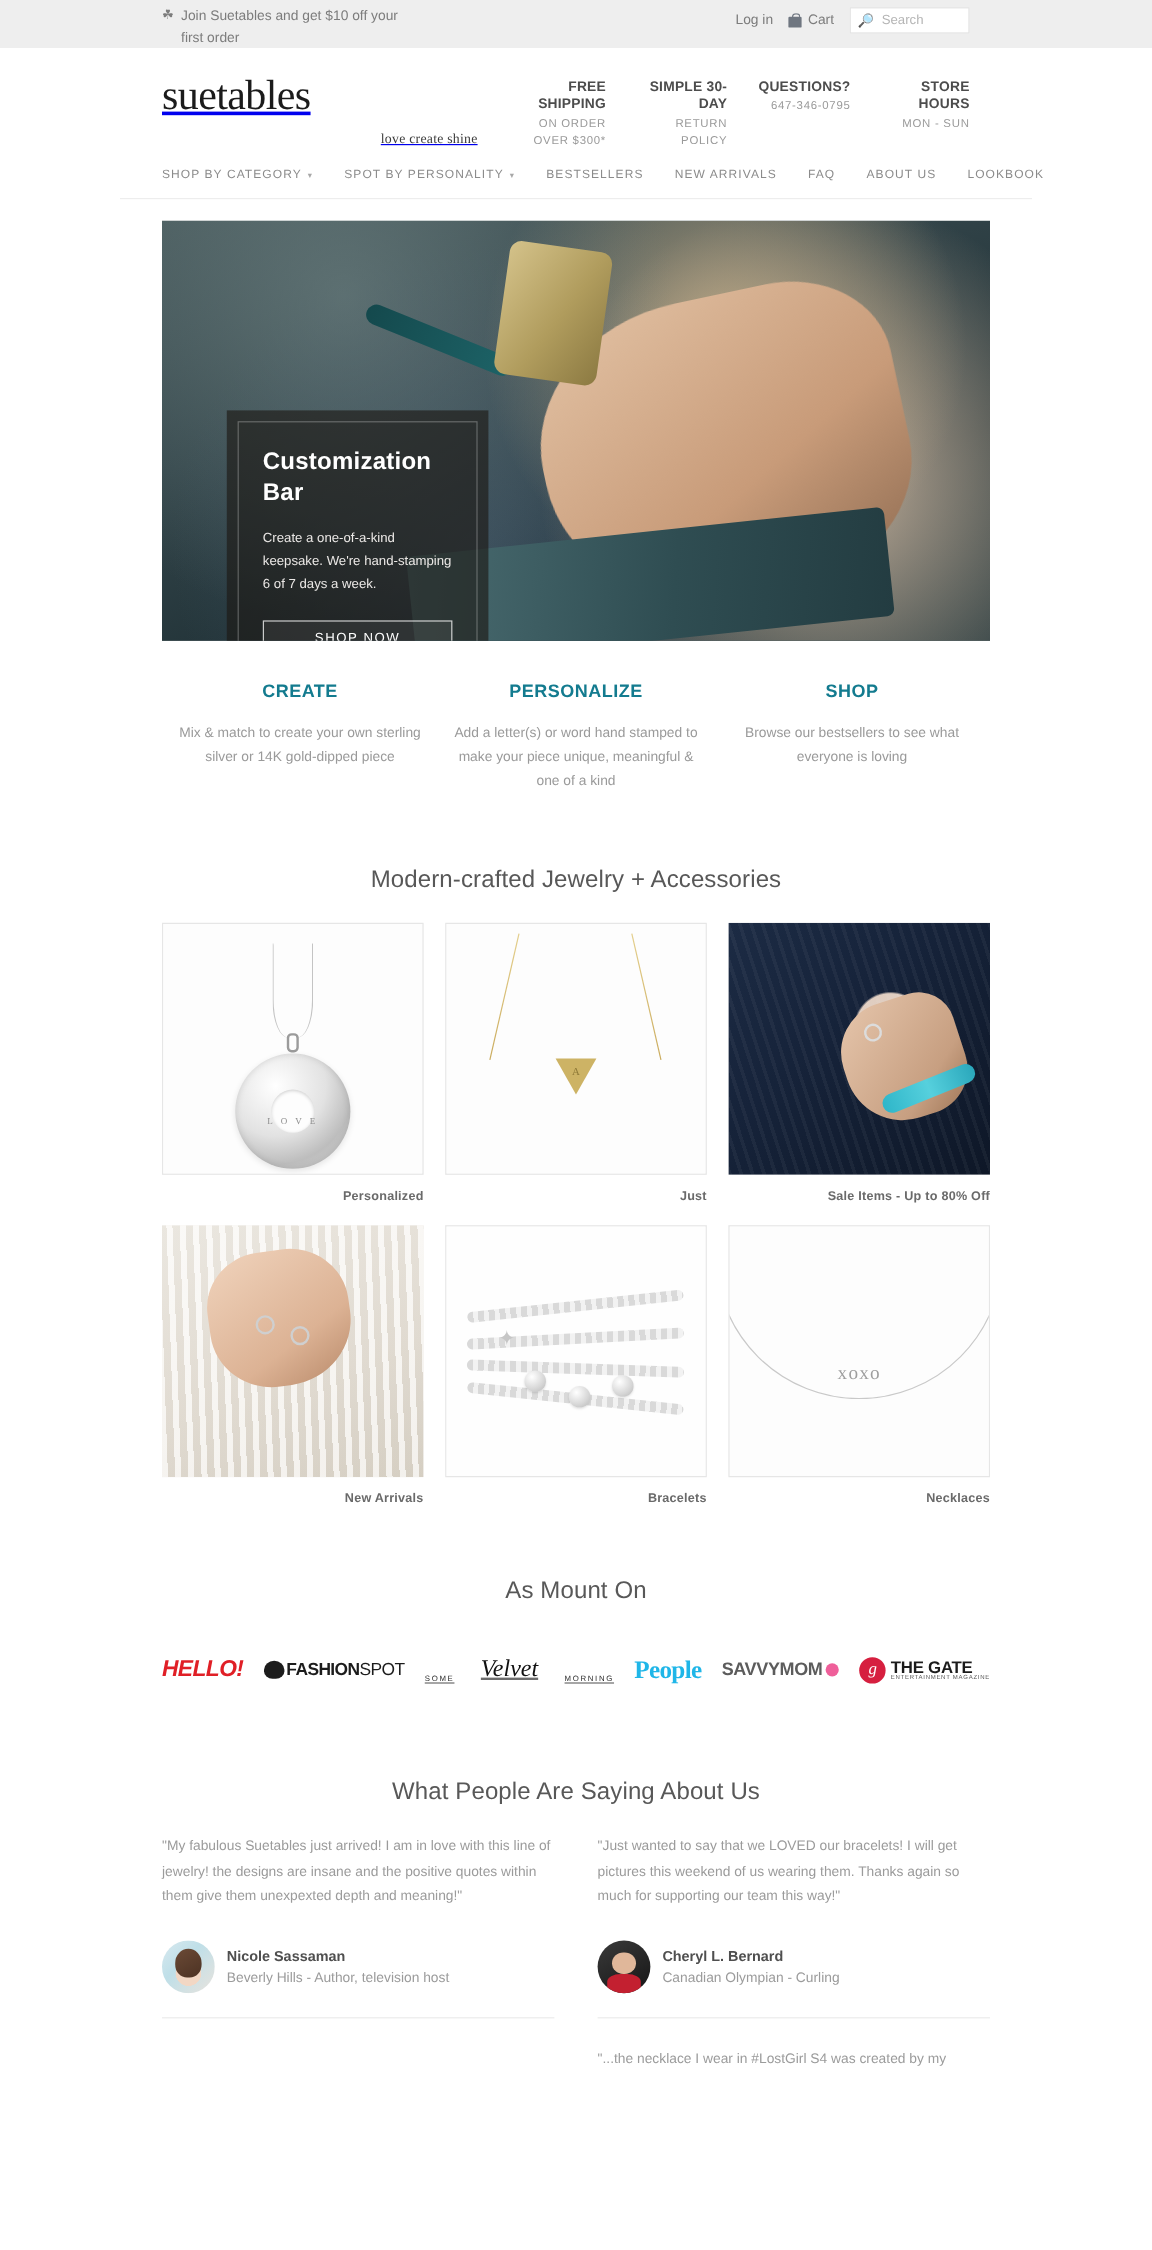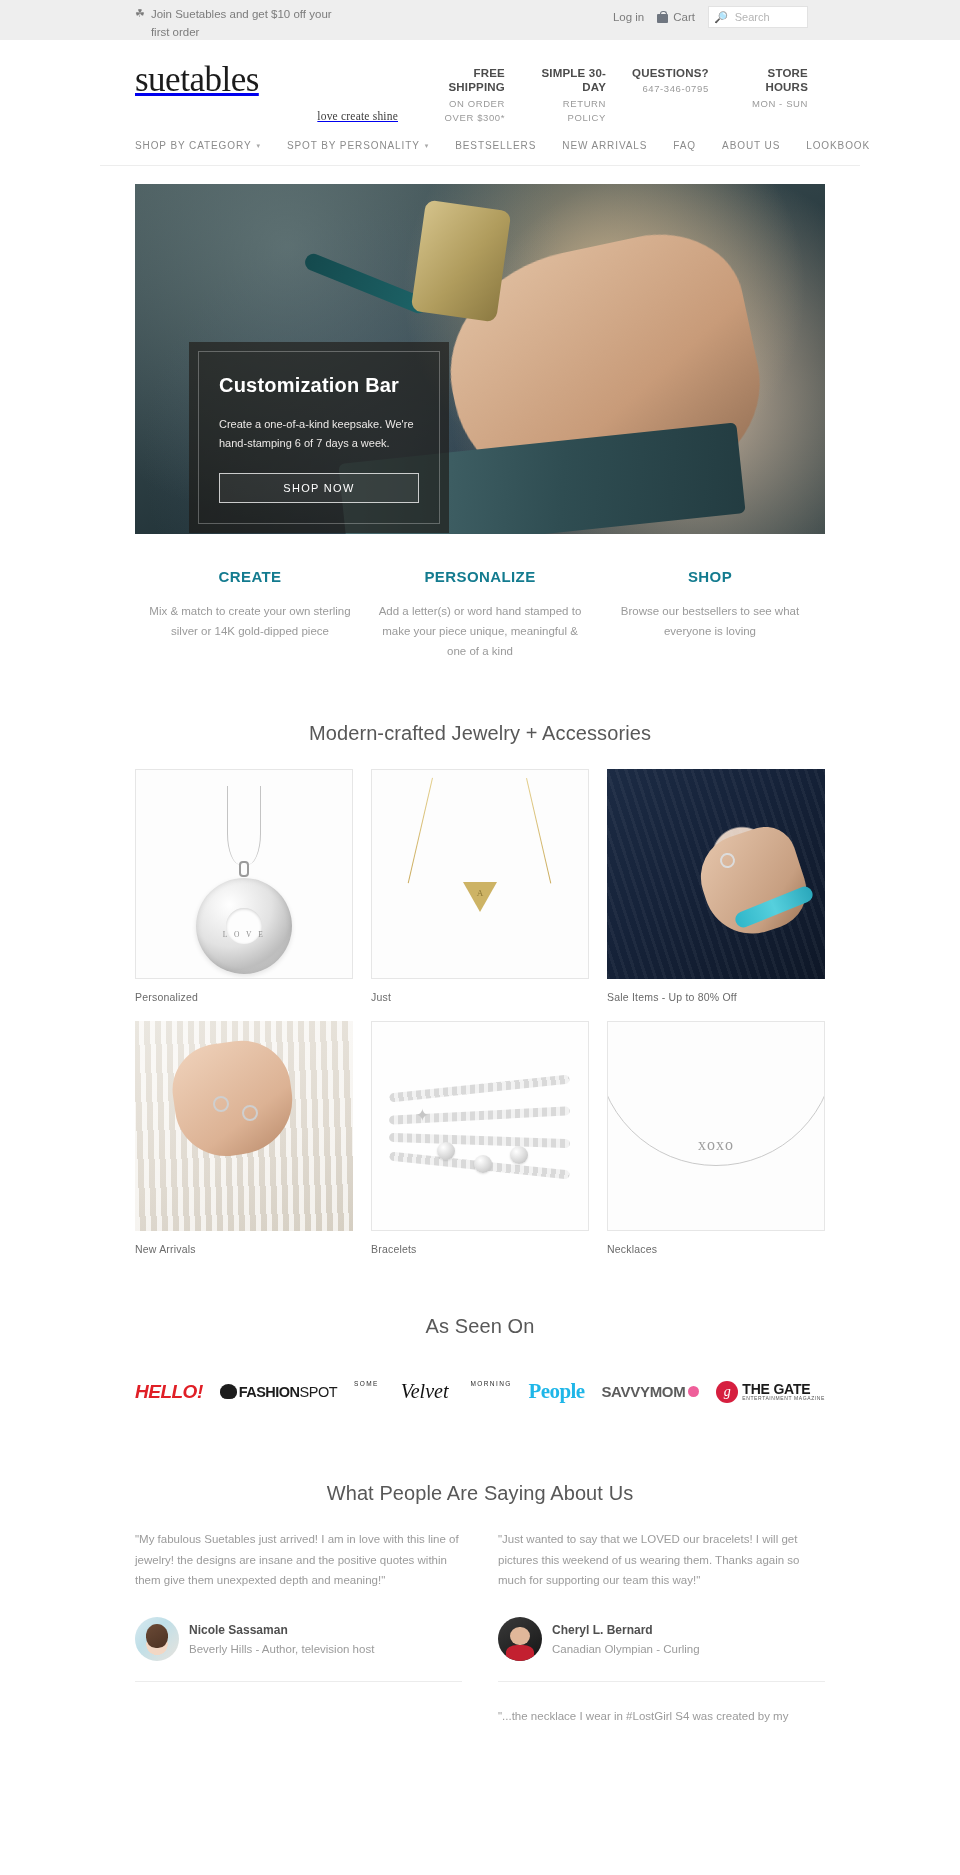--- a/index.html
+++ b/index.html
@@ -228,21 +228,21 @@
     left: 30%; bottom: 0;
     width: 58%; height: 26%;
     background: linear-gradient(100deg, #4b6d72, #2f4d52 55%, #233c41);
     border-radius: 6px;
     transform: rotate(-6deg);
   }
   .hero-overlay {
     position: absolute;
     left: 54px;
     top: 158px;
-    width: 260px;
+    width: 218px;
     background: rgba(28, 22, 18, 0.62);
     padding: 9px;
   }
   .hero-overlay-inner {
     border: 1px solid rgba(255,255,255,0.28);
     padding: 21px 20px 20px 20px;
   }
   .hero-title {
     color: #ffffff;
     font-size: 20px;
@@ -314,25 +314,26 @@
   .tile { display: block; text-decoration: none; }
   .tile-img {
     height: 210px;
     border: 1px solid #e6e6e6;
     position: relative;
     overflow: hidden;
     background: #fbfbfb;
   }
   .tile-img.nobord { border: none; }
   .tile-caption {
-    text-align: left;
+    text-align: right;
     font-size: 10.5px;
     color: #6a6a6a;
     padding: 12px 0 0 0;
     letter-spacing: 0.2px;
+    font-weight: bold;
   }
 
   
   .art-washer { position:absolute; inset:0; background:#fdfdfd; }
   .art-washer .chain2 {
     position:absolute; left:50%; top:8%; width:34px; height:38%;
     border-left:1.5px solid #c4c4c4; border-right:1.5px solid #c4c4c4;
     transform:translateX(-50%) ; border-radius:0 0 40% 40%;
   }
   .art-washer .bail {
@@ -481,21 +482,21 @@
     font-family: "Liberation Sans", sans-serif;
     font-weight: bold; font-style: italic;
     font-size: 19px; color: #e01f26; letter-spacing: -0.5px;
   }
   .logo-fashionspot { display:flex; align-items:center; gap:2px; }
   .logo-fashionspot .blob {
     width: 17px; height: 15px; background:#1c1c1c; border-radius: 50% 50% 42% 42%;
   }
   .logo-fashionspot .txt { font-size: 14.5px; font-weight: bold; color:#1c1c1c; letter-spacing:-0.5px; }
   .logo-fashionspot .txt .thin { font-weight: normal; }
-  .logo-velvet { display:flex; align-items:flex-start; gap:22px; }
+  .logo-velvet { display:flex; align-items:flex-end; gap:22px;text-decoration:underline; }
   .logo-velvet .small { font-size:6.5px; letter-spacing:1.4px; color:#2a2a2a; }
   .logo-velvet .big { font-family:"Liberation Serif", serif; font-style:italic; font-size:20px; color:#111; }
   .logo-people { font-weight:bold; font-size:21px; color:#1fb6e8; font-family:"Liberation Serif", serif; letter-spacing:-0.6px; }
   .logo-savvy { display:flex; align-items:center; gap:3px; }
   .logo-savvy .t { font-size:15px; font-weight:bold; color:#5c5c5c; letter-spacing:-0.3px; }
   .logo-savvy .dot { width:11px;height:11px;border-radius:50%;background:#ef5f9a; }
   .logo-gate { display:flex; align-items:center; gap:4px; }
   .logo-gate .circle {
     width:22px;height:22px;border-radius:50%;background:#d61f3f;color:#fff;
     display:flex;align-items:center;justify-content:center;
@@ -738,21 +739,21 @@
       <div class="art-neck">
         <div class="arc"></div>
         <div class="word">xoxo</div>
       </div>
     </div>
     <div class="tile-caption">Necklaces</div>
   </a>
 
 </div>
 
-<h2 class="section-heading">As Seen On</h2>
+<h2 class="section-heading">As Mount On</h2>
 
 <div class="logos">
   <div class="logo-hello">HELLO!</div>
 
   <div class="logo-fashionspot">
     <span class="blob"></span>
     <span class="txt"><span>FASHION</span><span class="thin">SPOT</span></span>
   </div>
 
   <div class="logo-velvet">

